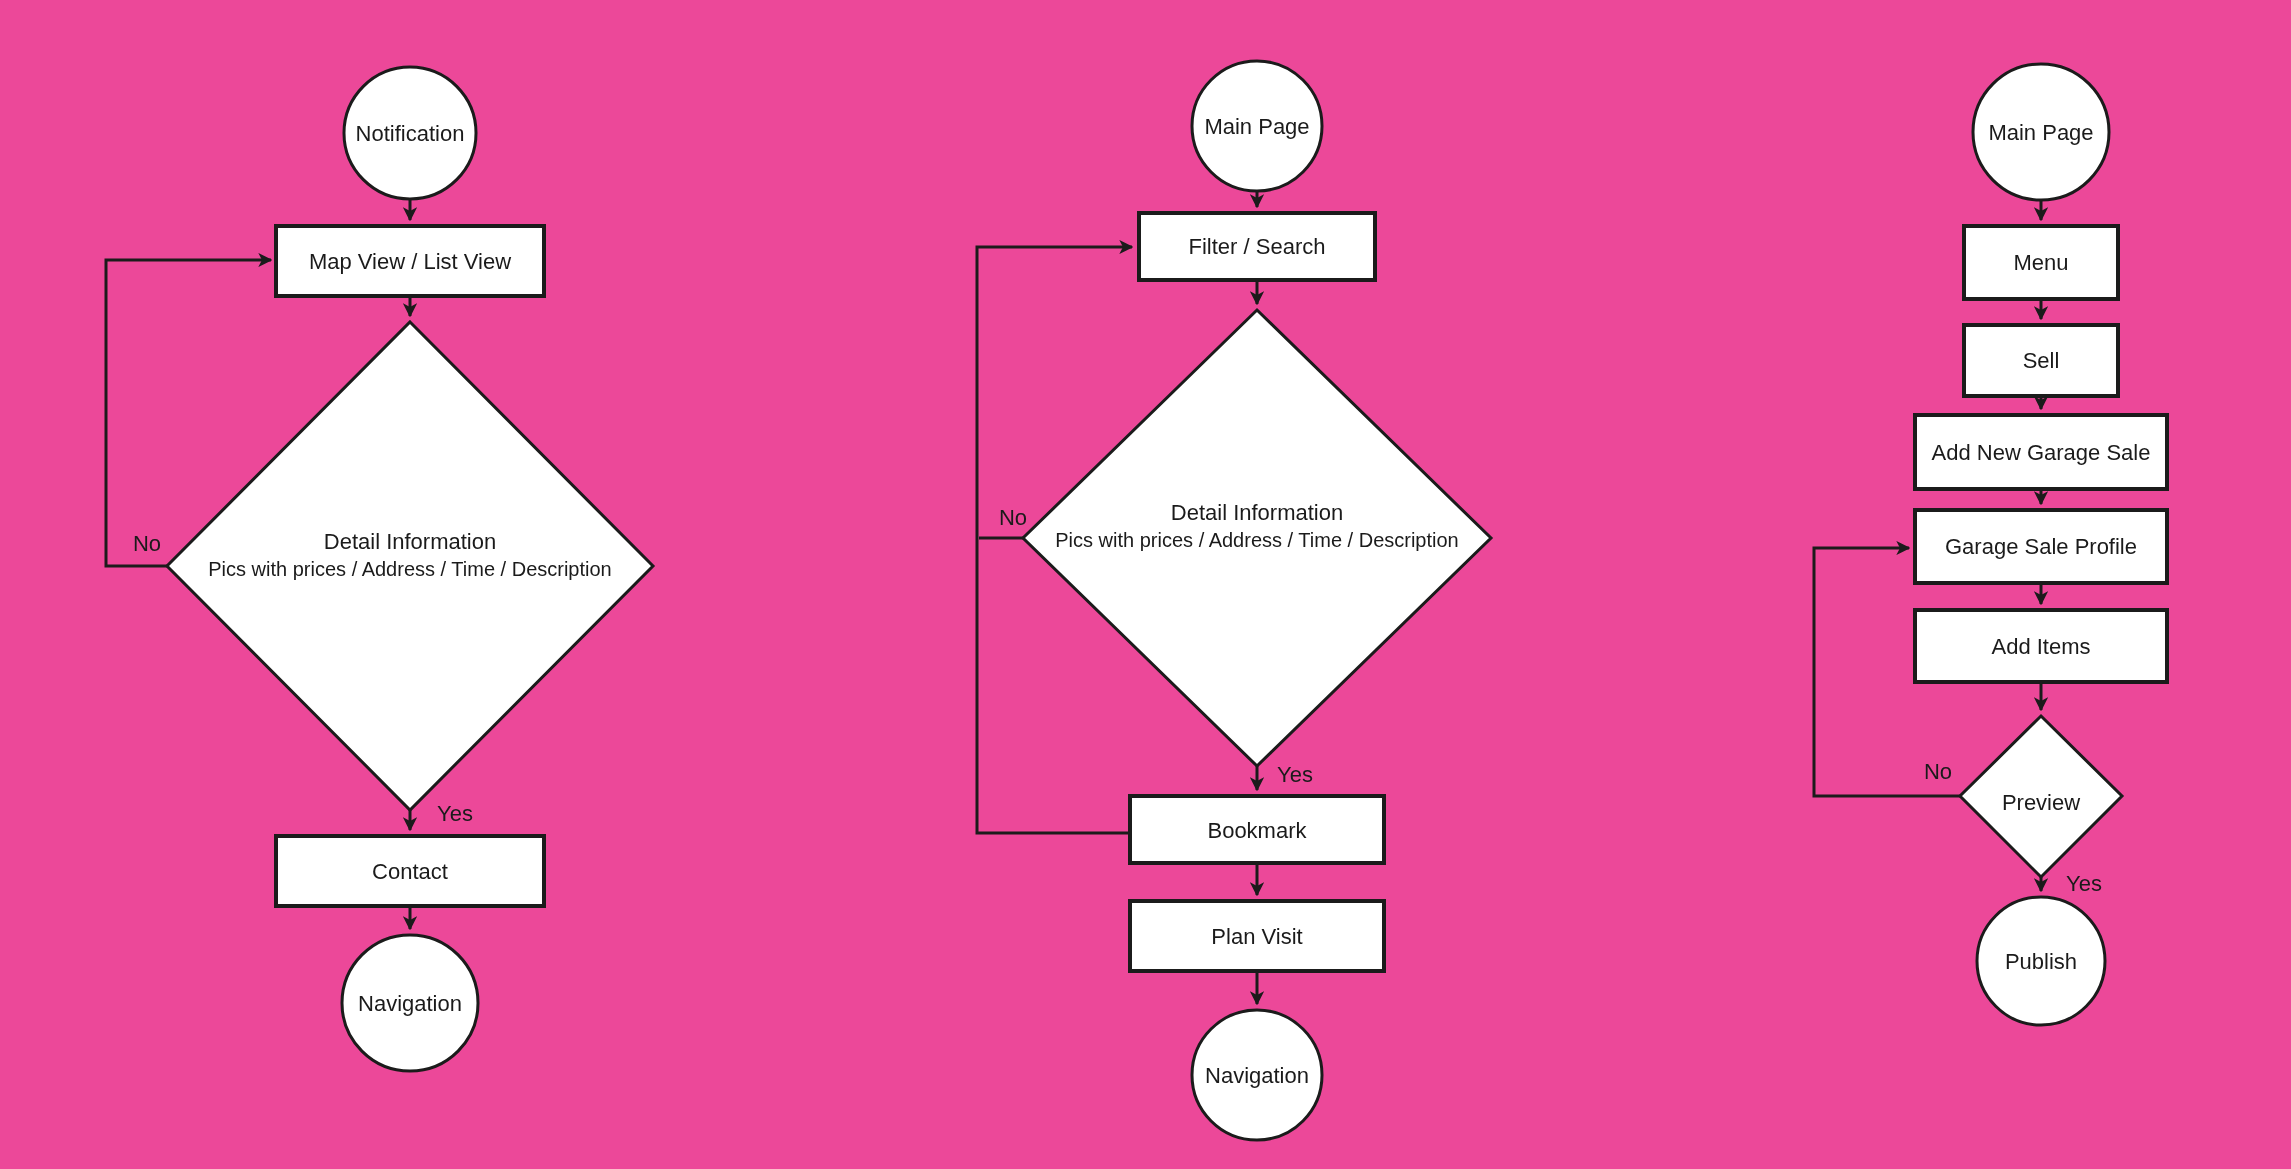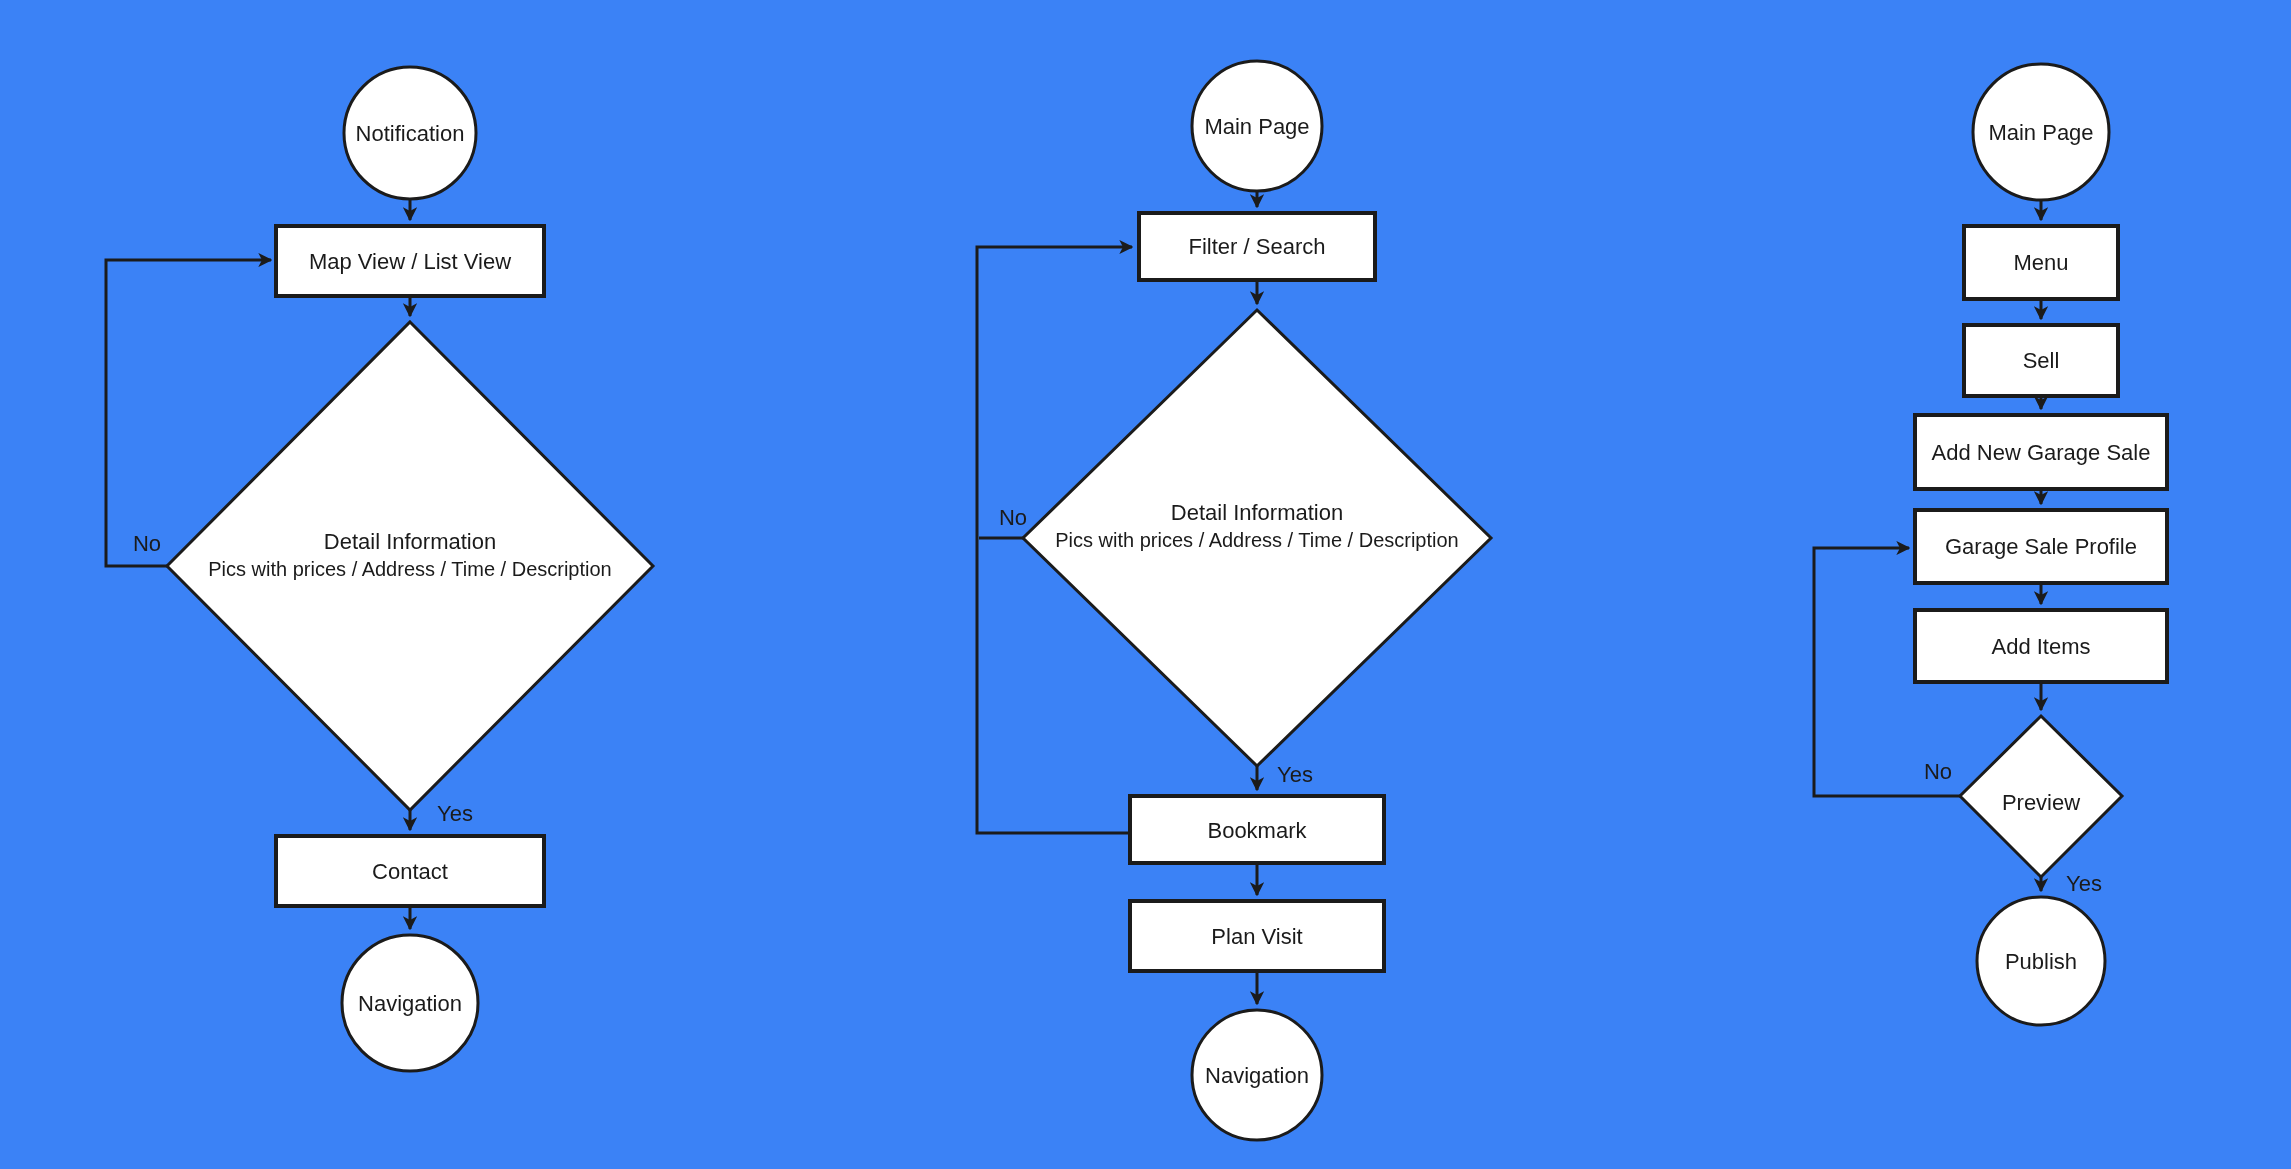--- a/index.html
+++ b/index.html
@@ -4,21 +4,21 @@
 <style>
   html, body {
     margin: 0;
     padding: 0;
     background: #ffffff;
   }
   .page {
     position: relative;
     width: 2291px;
     height: 1169px;
-    background: #3b82f6;
+    background: #ec4899;
     overflow: hidden;
   }
   svg {
     display: block;
     width: 2291px;
     height: 1169px;
   }
   .shape {
     fill: #ffffff;
     stroke: #1b1b1b;

